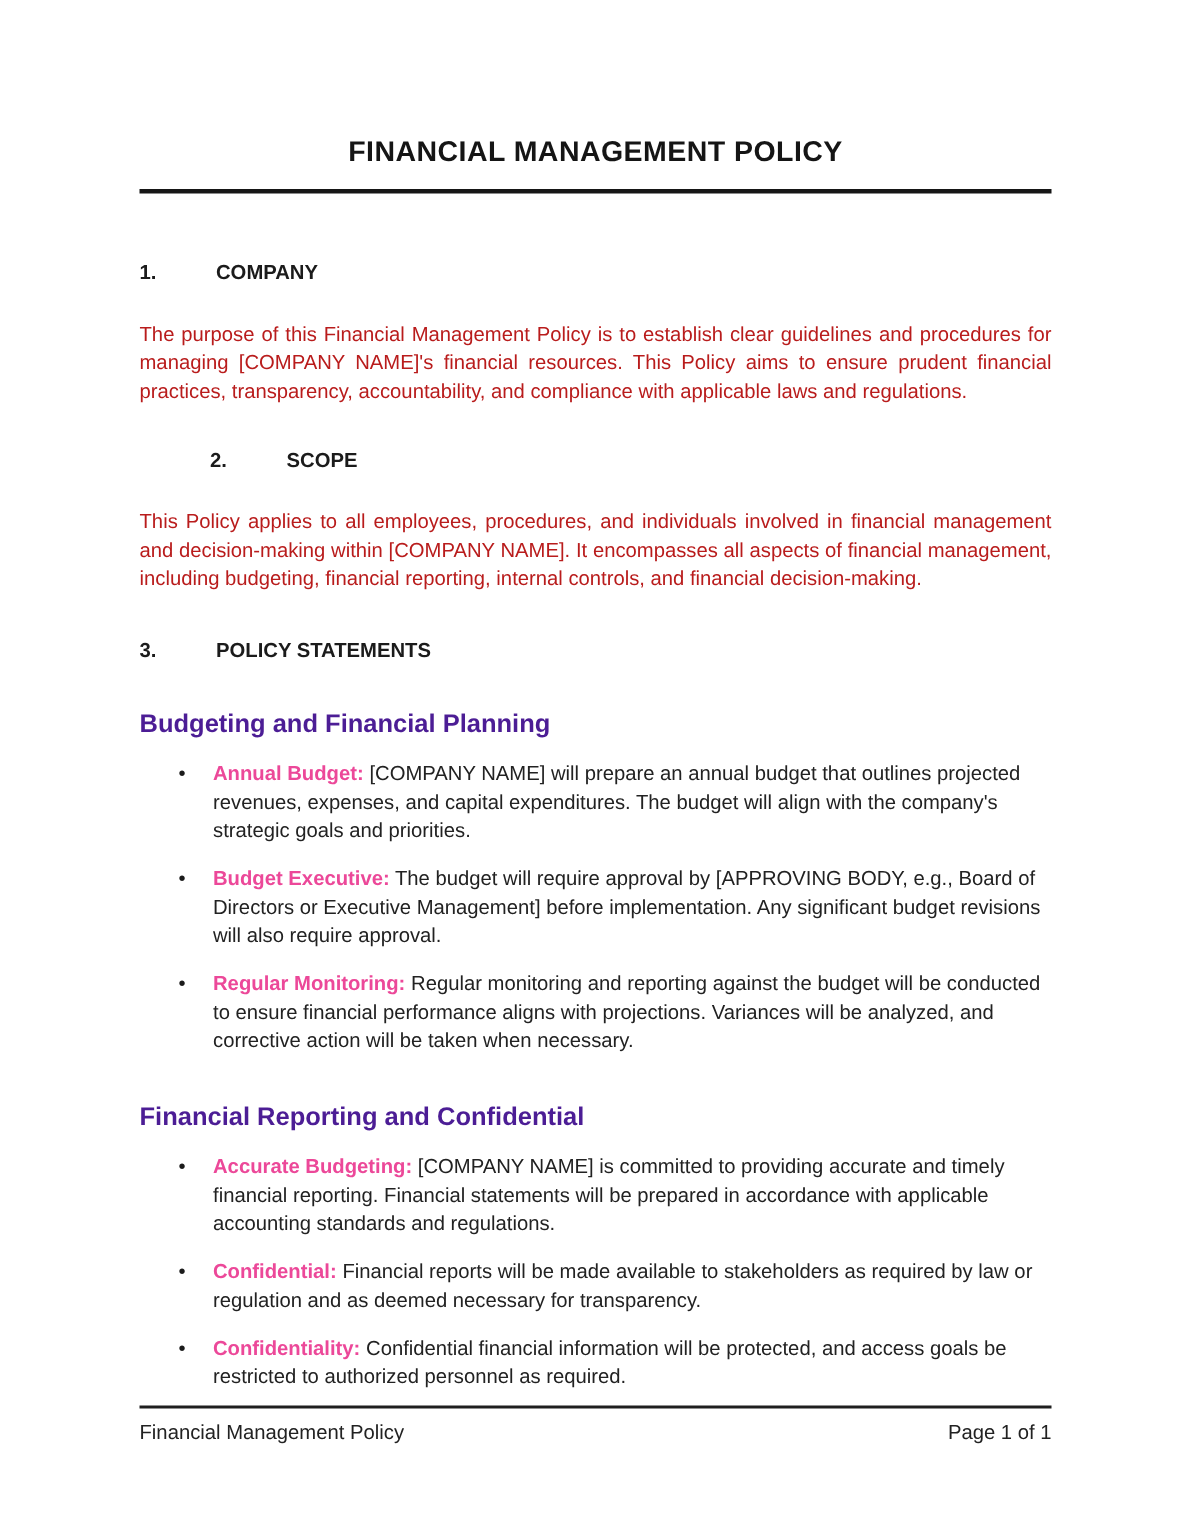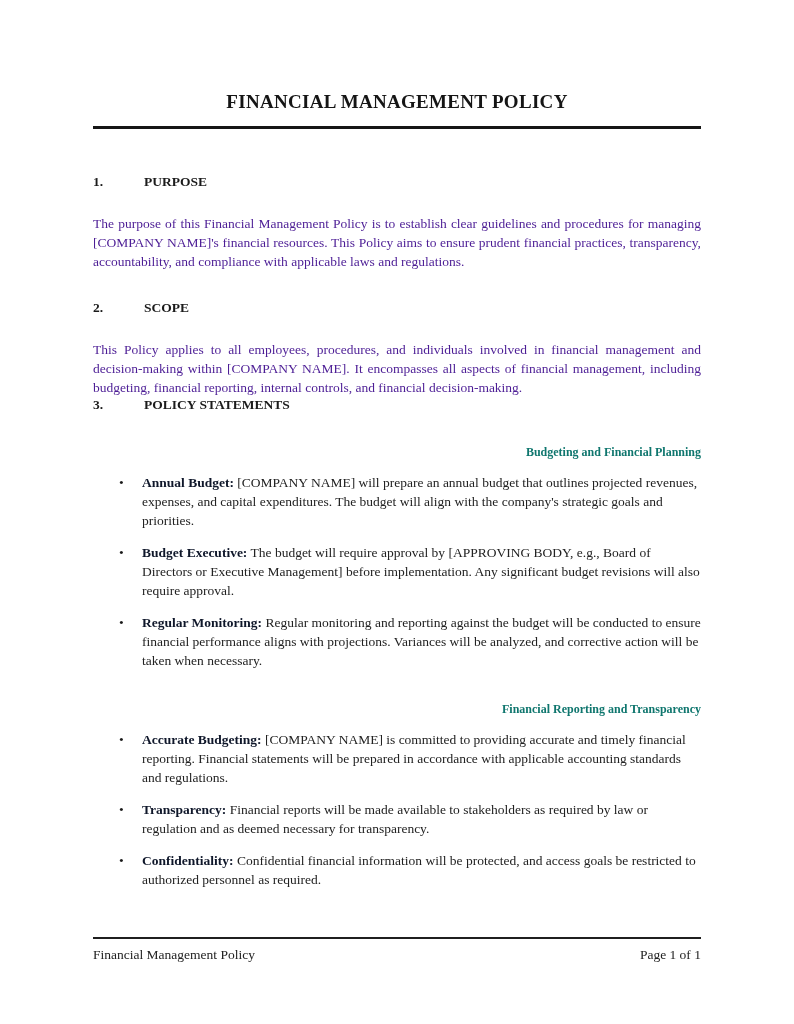--- a/index.html
+++ b/index.html
@@ -3,21 +3,21 @@
 <meta charset="utf-8">
 <style>
   * { margin: 0; padding: 0; box-sizing: border-box; }
   html, body { background: #ffffff; }
   .page {
     position: relative;
     width: 794px;
     height: 1024px;
     margin: 0 auto;
     background: #ffffff;
-    font-family: Liberation Serif, serif;
+    font-family: Liberation Sans, sans-serif;
     color: #1c1c1c;
     overflow: hidden;
   }
   .content {
     padding: 0 93px;
   }
   .doc-title {
     margin-top: 91px;
     text-align: center;
     font-size: 19px;
@@ -34,35 +34,34 @@
   .sec-heading {
     font-size: 13.5px;
     font-weight: bold;
     color: #1b1b1b;
   }
   .sec-num {
     display: inline-block;
     width: 51px;
   }
   #sec1 { margin-top: 45px; }
-  #sec2 { margin-top: 29px; }
-  #sec3 { }
+  #sec2 { margin-top: 29px; margin-left: 47px; }
+  #sec3 { margin-top: 31px; }
   .sec-body {
     margin-top: 24px;
     font-size: 13.5px;
     line-height: 19px;
     text-align: justify;
-    color: #4c1d95;
+    color: #b91c1c;
   }
   .sub-heading {
     margin-top: 32px;
-    font-size: 12px;
+    font-size: 17px;
     font-weight: bold;
-    color: #0f766e;
-    text-align: right;
+    color: #4c1d95;
   }
   .bullet {
     display: flex;
     margin-top: 13px;
   }
   .bullet-marker {
     flex: 0 0 49px;
     width: 49px;
     padding-left: 26px;
     font-size: 13.5px;
@@ -70,21 +69,21 @@
     color: #1b1b1b;
   }
   .bullet-text {
     flex: 1;
     font-size: 13.5px;
     line-height: 19px;
     color: #222222;
   }
   .bullet-label {
     font-weight: bold;
-    color: #0f172a;
+    color: #ec4899;
   }
   .footer {
     position: absolute;
     left: 93px;
     right: 93px;
     top: 937px;
     border-top: 2px solid #1f1f1f;
     padding-top: 8px;
     display: flex;
     justify-content: space-between;
@@ -95,21 +94,21 @@
 </head>
 <body>
 
 <div class="page">
   <div class="content">
 
     <div class="doc-title">FINANCIAL MANAGEMENT POLICY</div>
     <hr class="title-rule">
 
     <div class="sec-heading" id="sec1">
-      <span class="sec-num">1.</span><span>PURPOSE</span>
+      <span class="sec-num">1.</span><span>COMPANY</span>
     </div>
     <p class="sec-body">The purpose of this Financial Management Policy is to establish clear guidelines and procedures for managing [COMPANY NAME]'s financial resources. This Policy aims to ensure prudent financial practices, transparency, accountability, and compliance with applicable laws and regulations.</p>
 
     <div class="sec-heading" id="sec2">
       <span class="sec-num">2.</span><span>SCOPE</span>
     </div>
     <p class="sec-body">This Policy applies to all employees, procedures, and individuals involved in financial management and decision-making within [COMPANY NAME]. It encompasses all aspects of financial management, including budgeting, financial reporting, internal controls, and financial decision-making.</p>
 
     <div class="sec-heading" id="sec3">
       <span class="sec-num">3.</span><span>POLICY STATEMENTS</span>
@@ -132,33 +131,33 @@
       </div>
     </div>
     <div class="bullet">
       <span class="bullet-marker">•</span>
       <div class="bullet-text">
         <span class="bullet-label">Regular Monitoring:</span>
         <span>Regular monitoring and reporting against the budget will be conducted to ensure financial performance aligns with projections. Variances will be analyzed, and corrective action will be taken when necessary.</span>
       </div>
     </div>
 
-    <div class="sub-heading">Financial Reporting and Transparency</div>
+    <div class="sub-heading">Financial Reporting and Confidential</div>
 
     <div class="bullet">
       <span class="bullet-marker">•</span>
       <div class="bullet-text">
         <span class="bullet-label">Accurate Budgeting:</span>
         <span>[COMPANY NAME] is committed to providing accurate and timely financial reporting. Financial statements will be prepared in accordance with applicable accounting standards and regulations.</span>
       </div>
     </div>
     <div class="bullet">
       <span class="bullet-marker">•</span>
       <div class="bullet-text">
-        <span class="bullet-label">Transparency:</span>
+        <span class="bullet-label">Confidential:</span>
         <span>Financial reports will be made available to stakeholders as required by law or regulation and as deemed necessary for transparency.</span>
       </div>
     </div>
     <div class="bullet">
       <span class="bullet-marker">•</span>
       <div class="bullet-text">
         <span class="bullet-label">Confidentiality:</span>
         <span>Confidential financial information will be protected, and access goals be restricted to authorized personnel as required.</span>
       </div>
     </div>

